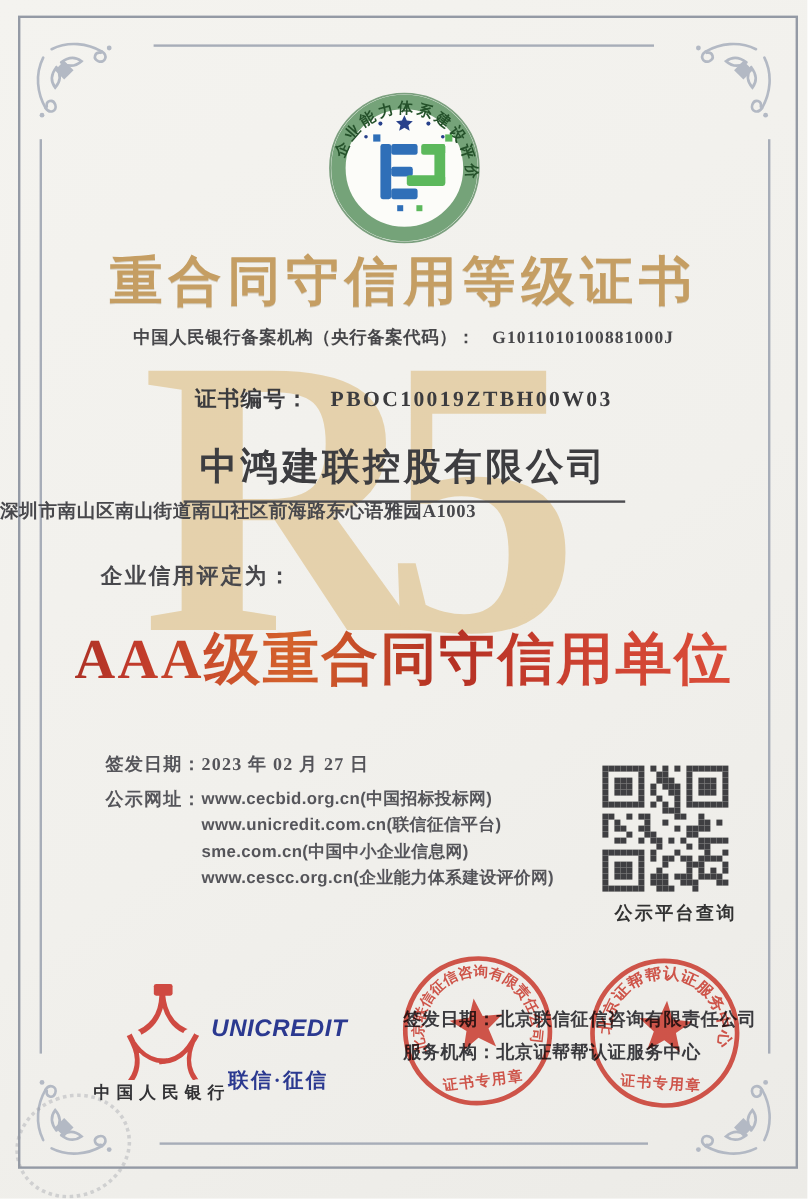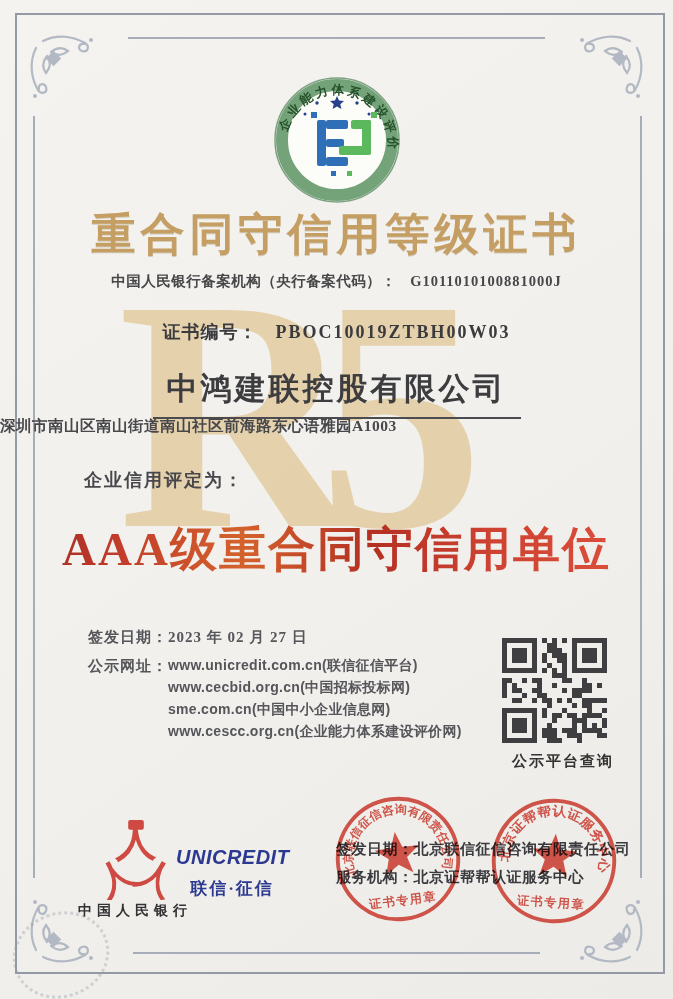--- a/index.html
+++ b/index.html
@@ -62,21 +62,21 @@
   .qr i{position:absolute;width:5px;height:5px;background:#3f3f42;}
   .qr-caption{margin-top:9px;font-size:15px;font-weight:bold;color:#333;letter-spacing:2px;}
   
   .regulator-label{position:absolute;left:84px;top:797px;font-size:15.5px;font-weight:bold;
         color:#3c3c40;letter-spacing:1px;}
   .pboc{position:absolute;left:92px;top:818px;width:88px;height:82px;}
   .pboc-name{position:absolute;left:70px;top:902px;width:130px;text-align:center;font-size:14px;
         font-weight:bold;color:#323235;letter-spacing:5px;}
   .unicredit{position:absolute;left:176px;top:846px;width:112px;text-align:center;color:var(--navy,#2b3990);}
   .unicredit .en{font-size:20px;font-weight:900;letter-spacing:.5px;font-family:"Liberation Sans","DejaVu Sans",sans-serif;font-style:italic;}
-  .unicredit .cn{font-size:17px;font-weight:900;margin-top:8px;letter-spacing:2px;}
+  .unicredit .cn{font-size:17px;font-weight:900;margin-top:20px;letter-spacing:2px;}
   .orgs{position:absolute;left:336px;top:840px;font-size:15px;font-weight:bold;color:#3a3a3e;z-index:3;}
   .orgs div{margin-bottom:9px;letter-spacing:.5px;}
   .seal{position:absolute;width:136px;height:136px;z-index:4;opacity:.85;mix-blend-mode:multiply;}
   .seal1{left:330px;top:791px;transform:rotate(-7deg);}
   .seal2{left:486px;top:793px;transform:rotate(4deg);}
 </style>
 </head>
 <body>
 
 <div class="page">
@@ -165,22 +165,22 @@
     <div class="rating-label">企业信用评定为：</div>
     <div class="rating">AAA级重合同守信用单位</div>
 
     <div class="info">
       <div class="row">
         <span>签发日期：</span><span>2023 年 02 月 27 日</span>
       </div>
       <div class="sites">
         <span class="lbl">公示网址：</span>
         <div class="list">
+          <div>www.cecbid.org.cn(中国招标投标网)</div>
           <div>www.unicredit.com.cn(联信征信平台)</div>
-          <div>www.cecbid.org.cn(中国招标投标网)</div>
           <div>sme.com.cn(中国中小企业信息网)</div>
           <div>www.cescc.org.cn(企业能力体系建设评价网)</div>
         </div>
       </div>
     </div>
 
     <div class="qr-block">
       <div class="qr" id="qr">
           <i style="left:0px;top:0px"></i>
           <i style="left:5px;top:0px"></i>

